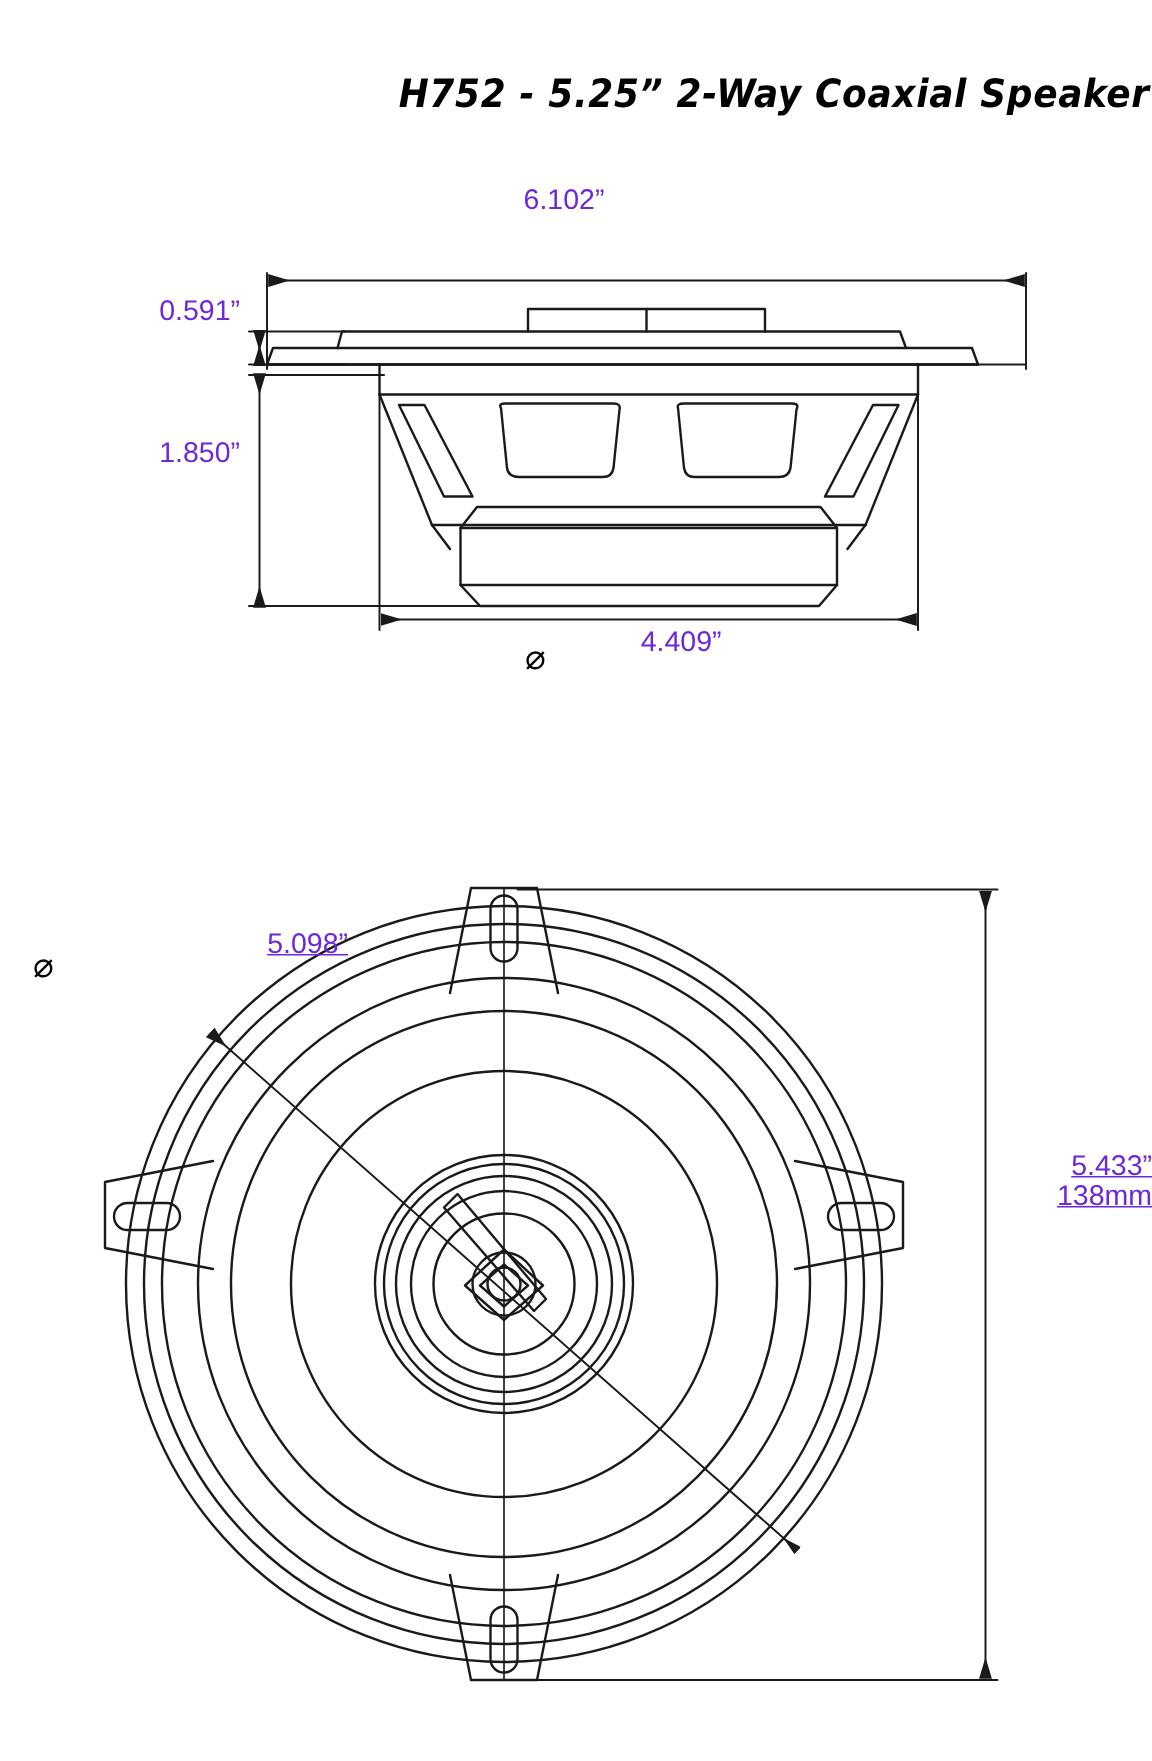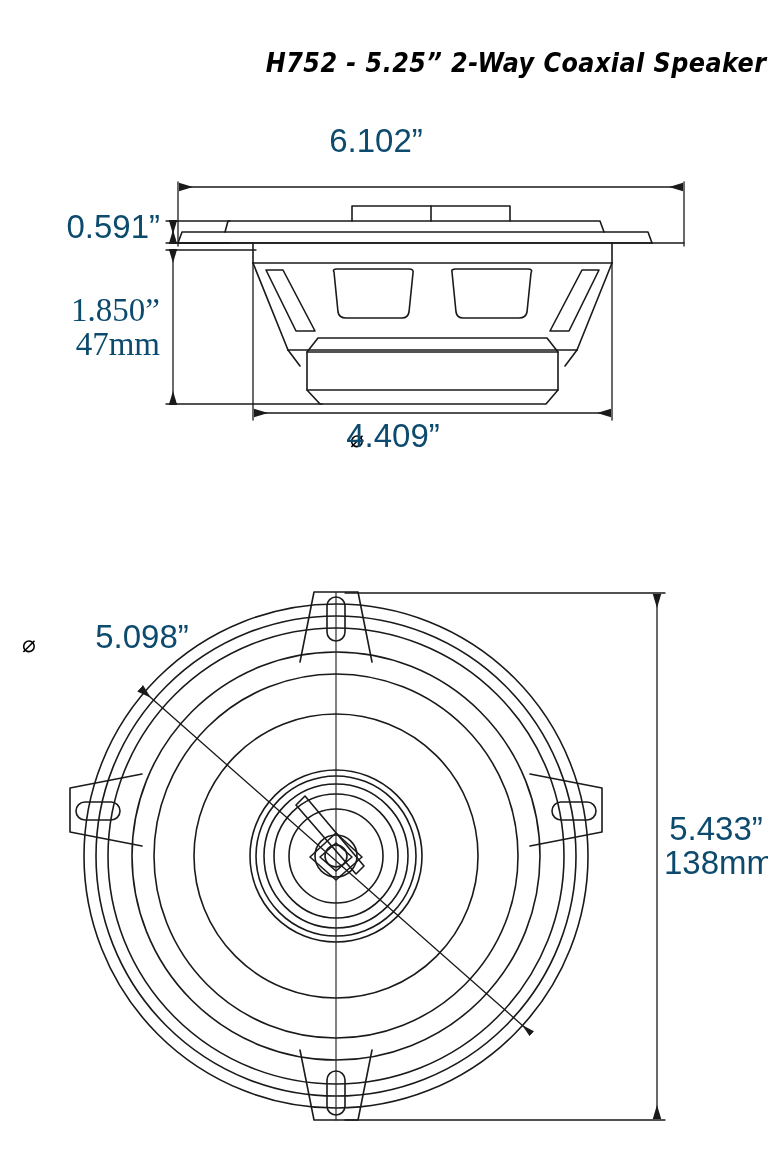--- a/index.html
+++ b/index.html
@@ -46,29 +46,29 @@
     font-style: italic;
     letter-spacing: 0.5px;
     color: #000000;
     transform: scaleX(0.92);
     transform-origin: center;
     white-space: nowrap;
   }
   .dim {
     position: absolute;
     font-family: "Liberation Sans", sans-serif;
-    font-size: 33px;
+    font-size: 19px;
     line-height: 1.04;
-    color: #0c4a6e;
+    color: #6d28d9;
     white-space: nowrap;
   }
   .dim .l1, .dim .l2 { display: block; }
   .dim.center { text-align: center; }
   .dim.right { text-align: right; }
-  .dim.left { text-align: center; }
+  .dim.left { text-align: right; text-decoration: underline; }
   .dia-sym {
     position: absolute;
     font-family: "DejaVu Sans", sans-serif;
     font-size: 23px;
     line-height: 1;
     color: #000000;
   }
 </style>
 </head>
 <body>
@@ -200,41 +200,40 @@
         <line x1="657" y1="595" x2="657" y2="1118" marker-start="url(#arrowStart)" marker-end="url(#arrowEnd)"></line>
       </g>
 
     </g>
   </svg>
 
   <div class="dim center" style="left:296px; top:124px; width:160px;">
     <span class="l1">6.102”</span>
   </div>
 
-  <div class="dim right" style="left:8px; top:198px; width:152px;margin-top:12px;">
+  <div class="dim right" style="left:8px; top:198px; width:152px;">
     <span class="l1">0.591”</span>
   </div>
 
-  <div class="dim right" style="left:8px; top:293px; width:152px;font-family:Liberation Serif, serif;">
+  <div class="dim right" style="left:8px; top:293px; width:152px;">
     <span class="l1">1.850”</span>
-    <span class="l2">47mm</span>
   </div>
 
   <div class="dia-sym" style="left:350px; top:428px;">
     <span>⌀</span>
   </div>
-  <div class="dim center" style="left:305px; top:419px; width:176px;">
+  <div class="dim center" style="left:305px; top:419px; width:176px;text-align:right;">
     <span class="l1">4.409”</span>
   </div>
 
   <div class="dia-sym" style="left:22px; top:633px;">
     <span>⌀</span>
   </div>
   <div class="dim left" style="left:52px; top:620px; width:180px;">
     <span class="l1">5.098”</span>
   </div>
 
-  <div class="dim left" style="left:664px; top:812px; width:104px;">
+  <div class="dim left" style="left:664px; top:768px; width:104px;">
     <span class="l1">5.433”</span>
     <span class="l2">138mm</span>
   </div>
 
 </div>
 
 </body></html>

